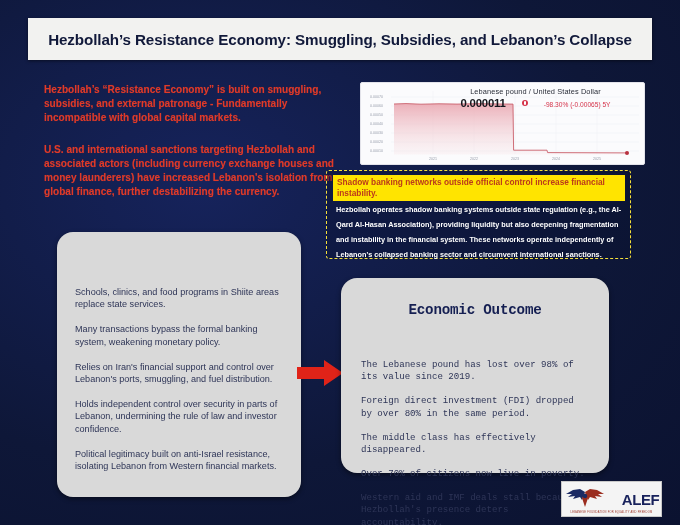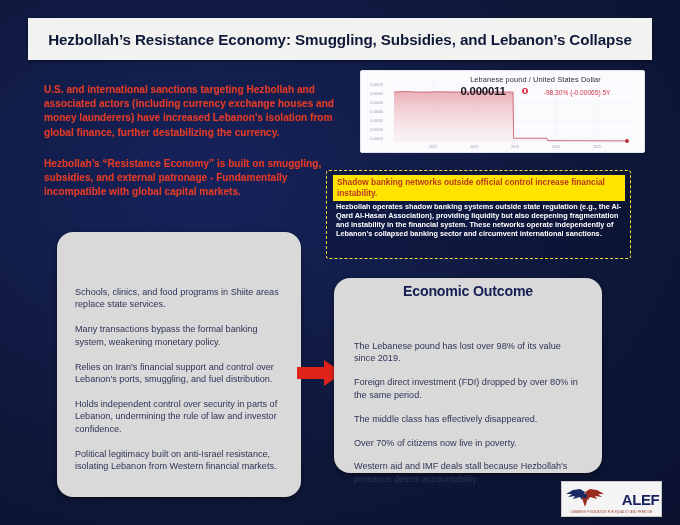--- a/index.html
+++ b/index.html
@@ -40,21 +40,21 @@
     font-size: 10.1px;
     font-weight: bold;
     line-height: 14.2px;
     margin-bottom: 17px;
     text-shadow: 0 0 1px rgba(224,58,40,.35);
   }
 
   
   #chart-card {
     position: absolute;
-    left: 360px; top: 70px;
+    left: 360px; top: 82px;
     width: 285px; height: 83px;
     background: #fbfbfd;
     border: 1px solid #e3e3ea;
     border-radius: 2px;
     overflow: hidden;
   }
   #chart-head {
     position: absolute; left: 72px; top: 4px; right: 6px;
     text-align: center;
   }
@@ -88,42 +88,42 @@
   #shadow-head {
     background: #ffe400;
     color: #bb3a1b;
     font-size: 8.3px; font-weight: bold;
     line-height: 11px;
     padding: 2px 3px 2px 4px;
     margin-bottom: 1px;
   }
   #shadow-body {
     color: #ffffff; font-size: 7.3px; font-weight: bold;
-    line-height: 9px;
+    line-height: 15px;
     padding: 0 2px 0 3px;
   }
 
   
   .card {
     position: absolute;
     background: #d9d9d9;
     border-radius: 16px;
     box-shadow: 0 2px 5px rgba(0,0,0,.45);
   }
   .card-title {
     color: #151f52; font-weight: bold; text-align: center;
   }
   .card ul { list-style: none; margin-top: 40px; }
   .card li { color: #2e3557; }
 
   #card-left { left: 57px; top: 232px; width: 244px; height: 265px; padding: 14px 18px 0 18px; }
   #card-left .card-title { font-size: 14.4px; line-height: 18px; margin-bottom: 11px; letter-spacing: -.2px; }
   #card-left li { font-size: 9.1px; line-height: 12.4px; margin-bottom: 12.5px; }
 
-  #card-right { left: 334px; top: 278px; width: 268px; height: 195px; padding: 4px 20px 0 20px; }
+  #card-right { left: 341px; top: 278px; width: 268px; height: 195px; padding: 23px 20px 0 20px; font-family: Liberation Mono, monospace; }
   #card-right .card-title { font-size: 14.2px; line-height: 18px; margin-bottom: 10px; letter-spacing: -.2px; }
   #card-right li { font-size: 9.1px; line-height: 12.4px; margin-bottom: 11.5px; }
 
   
   #arrow { position: absolute; left: 297px; top: 358px; width: 46px; height: 30px; }
 
   
   #logo {
     position: absolute;
     left: 561px; top: 481px;
@@ -144,22 +144,22 @@
 </head>
 <body>
 
 <div id="poster">
 
   <div id="title-bar">
     <div class="t">Hezbollah’s Resistance Economy: Smuggling, Subsidies, and Lebanon’s Collapse</div>
   </div>
 
   <div id="intro">
+    <p>Hezbollah’s “Resistance Economy” is built on smuggling, subsidies, and external patronage - Fundamentally incompatible with global capital markets.</p>
     <p>U.S. and international sanctions targeting Hezbollah and associated actors (including currency exchange houses and money launderers) have increased Lebanon's isolation from global finance, further destabilizing the currency.</p>
-    <p>Hezbollah’s “Resistance Economy” is built on smuggling, subsidies, and external patronage - Fundamentally incompatible with global capital markets.</p>
   </div>
 
   <div id="chart-card">
     <svg id="chart-plot" viewBox="0 0 285 83" preserveAspectRatio="none">
       <defs>
         <linearGradient id="areaFill" x1="0" y1="0" x2="0" y2="1">
           <stop offset="0%" stop-color="#e9a3ad" stop-opacity="0.85"></stop>
           <stop offset="100%" stop-color="#f7dfe2" stop-opacity="0.25"></stop>
         </linearGradient>
       </defs>

